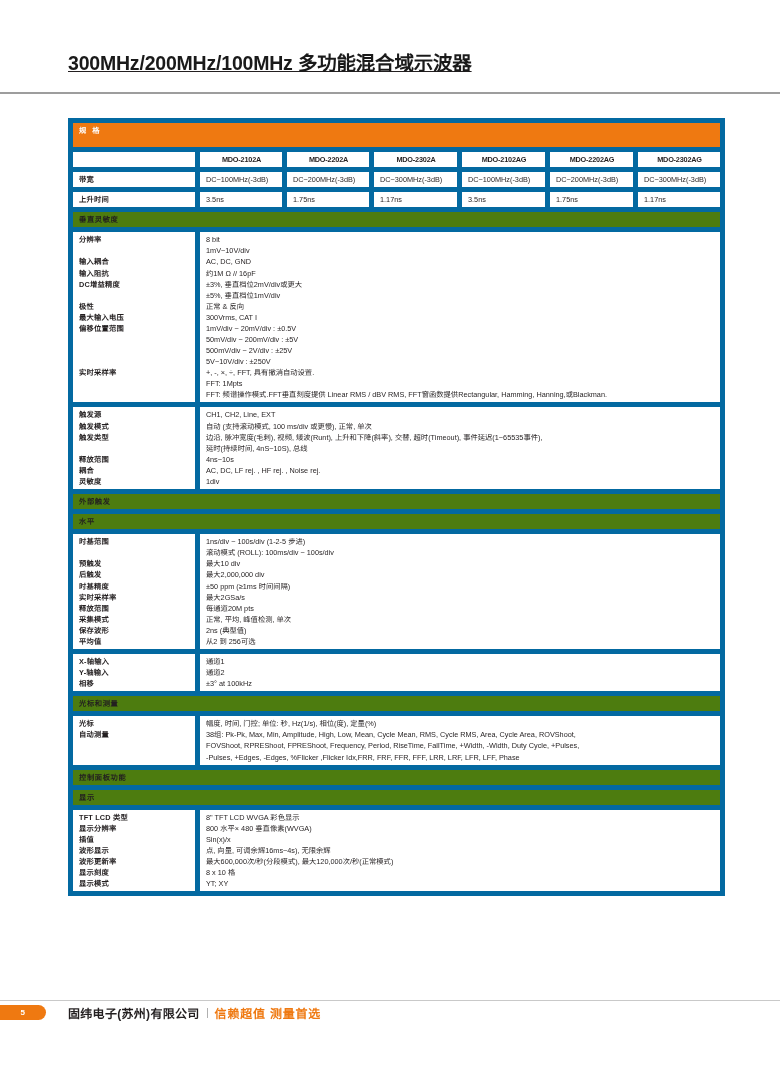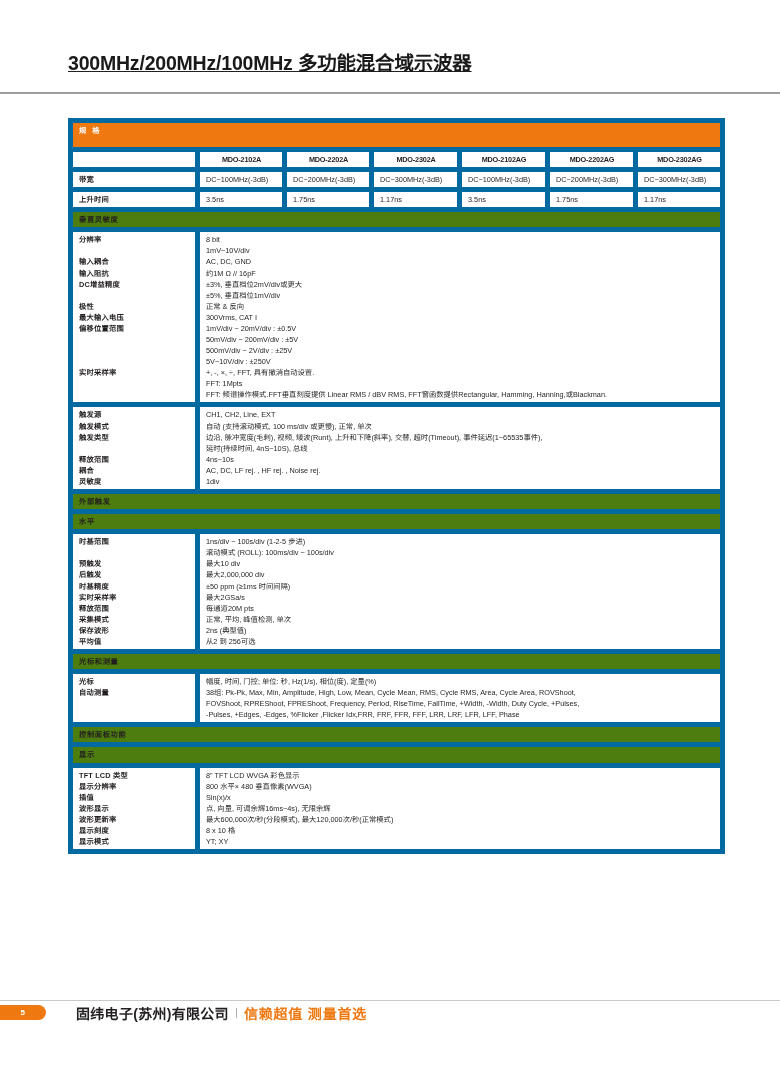--- a/index.html
+++ b/index.html
@@ -71,23 +71,23 @@
   .page-badge{
     position:absolute;left:0;top:1005px;
     width:46px;height:15px;
     background:#ef7911;color:#ffffff;
     border-radius:0 9px 9px 0;
     font-size:8px;font-weight:bold;
     display:flex;align-items:center;justify-content:center;
     letter-spacing:0.5px;
   }
   .footer-text{
-    position:absolute;left:76px;top:1005px;
+    position:absolute;left:68px;top:1005px;
     display:flex;align-items:center;height:15px;
-    font-size:14px;font-weight:bold;color:#231f20;
+    font-size:12px;font-weight:bold;color:#231f20;
     letter-spacing:0.3px;
   }
   .footer-div{
     display:inline-block;width:1px;height:10px;background:#b0b0b0;
     margin:0 7px;
   }
   .footer-slogan{color:#ef7911;font-weight:bold;letter-spacing:0.8px;}
 </style>
 </head>
 <body>
@@ -225,20 +225,32 @@
               <span class="ln">最大10 div</span>
               <span class="ln">最大2,000,000 div</span>
               <span class="ln">±50 ppm (≥1ms 时间间隔)</span>
               <span class="ln">最大2GSa/s</span>
               <span class="ln">每通道20M pts</span>
               <span class="ln">正常, 平均, 峰值检测, 单次</span>
               <span class="ln">2ns (典型值)</span>
               <span class="ln">从2 到 256可选</span>
             </td>
           </tr>
+          <tr>
+            <td class="label">
+              <span class="ln">X-轴输入</span>
+              <span class="ln">Y-轴输入</span>
+              <span class="ln">相移</span>
+            </td>
+            <td class="val" colspan="6">
+              <span class="ln">通道1</span>
+              <span class="ln">通道2</span>
+              <span class="ln">±3° at 100kHz</span>
+            </td>
+          </tr>
           <tr class="section">
             <td colspan="7">光标和测量</td>
           </tr>
           <tr>
             <td class="label">
               <span class="ln">光标</span>
               <span class="ln">自动测量</span>
               <span class="ln">&nbsp;</span>
               <span class="ln">&nbsp;</span>
             </td>

